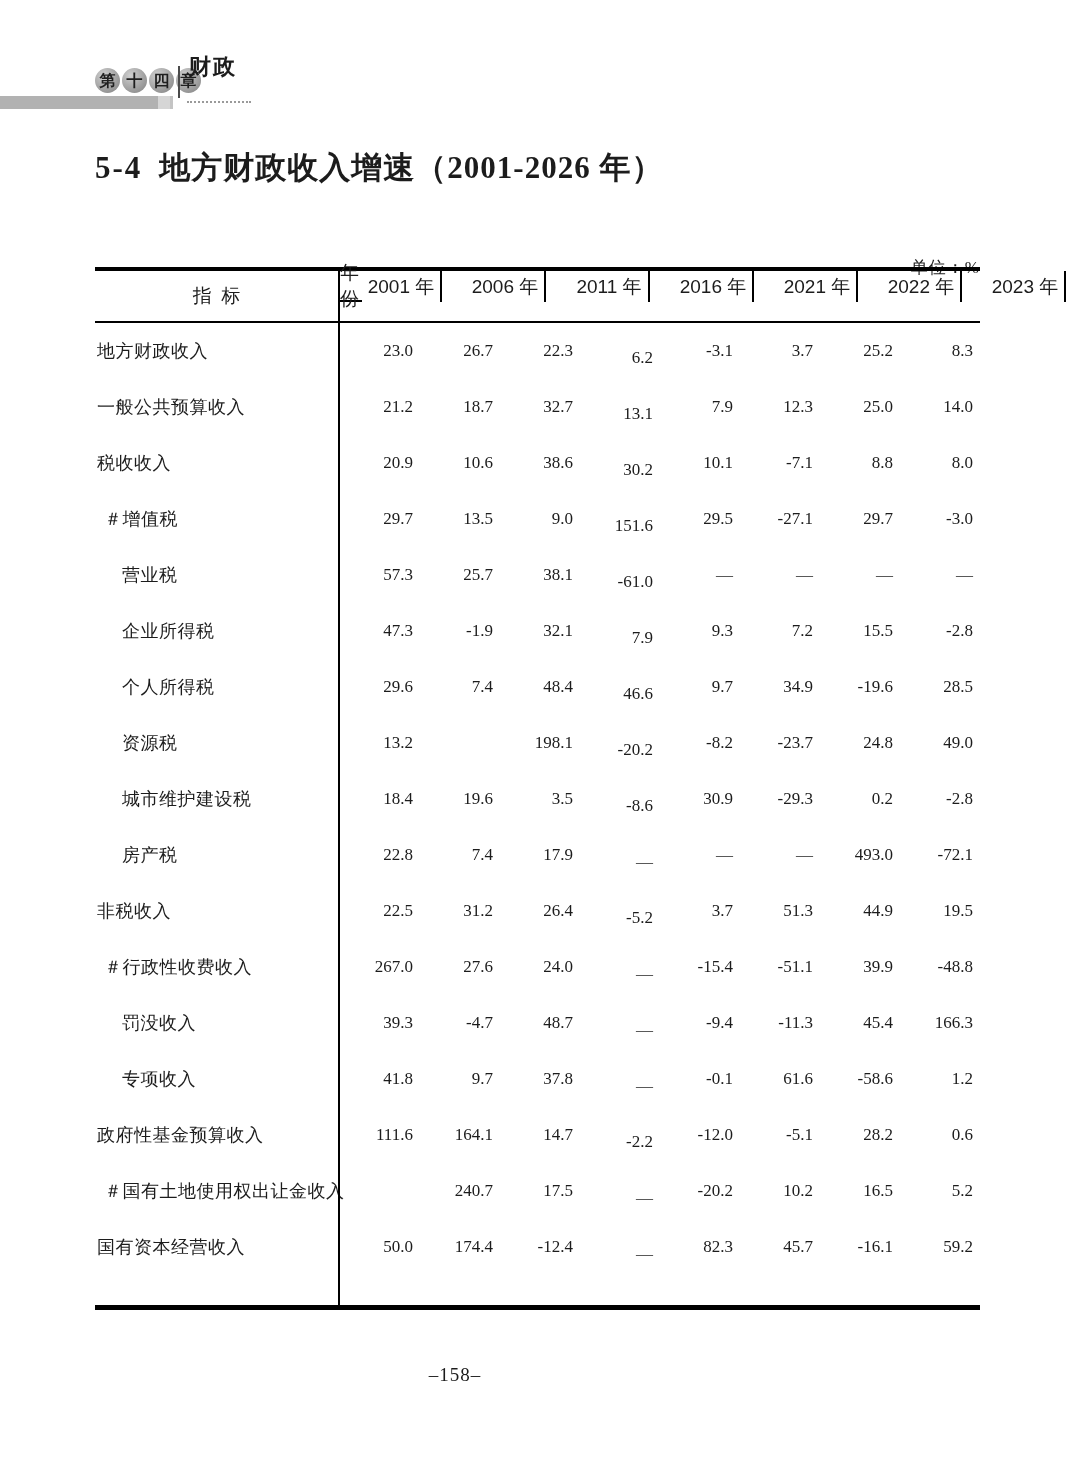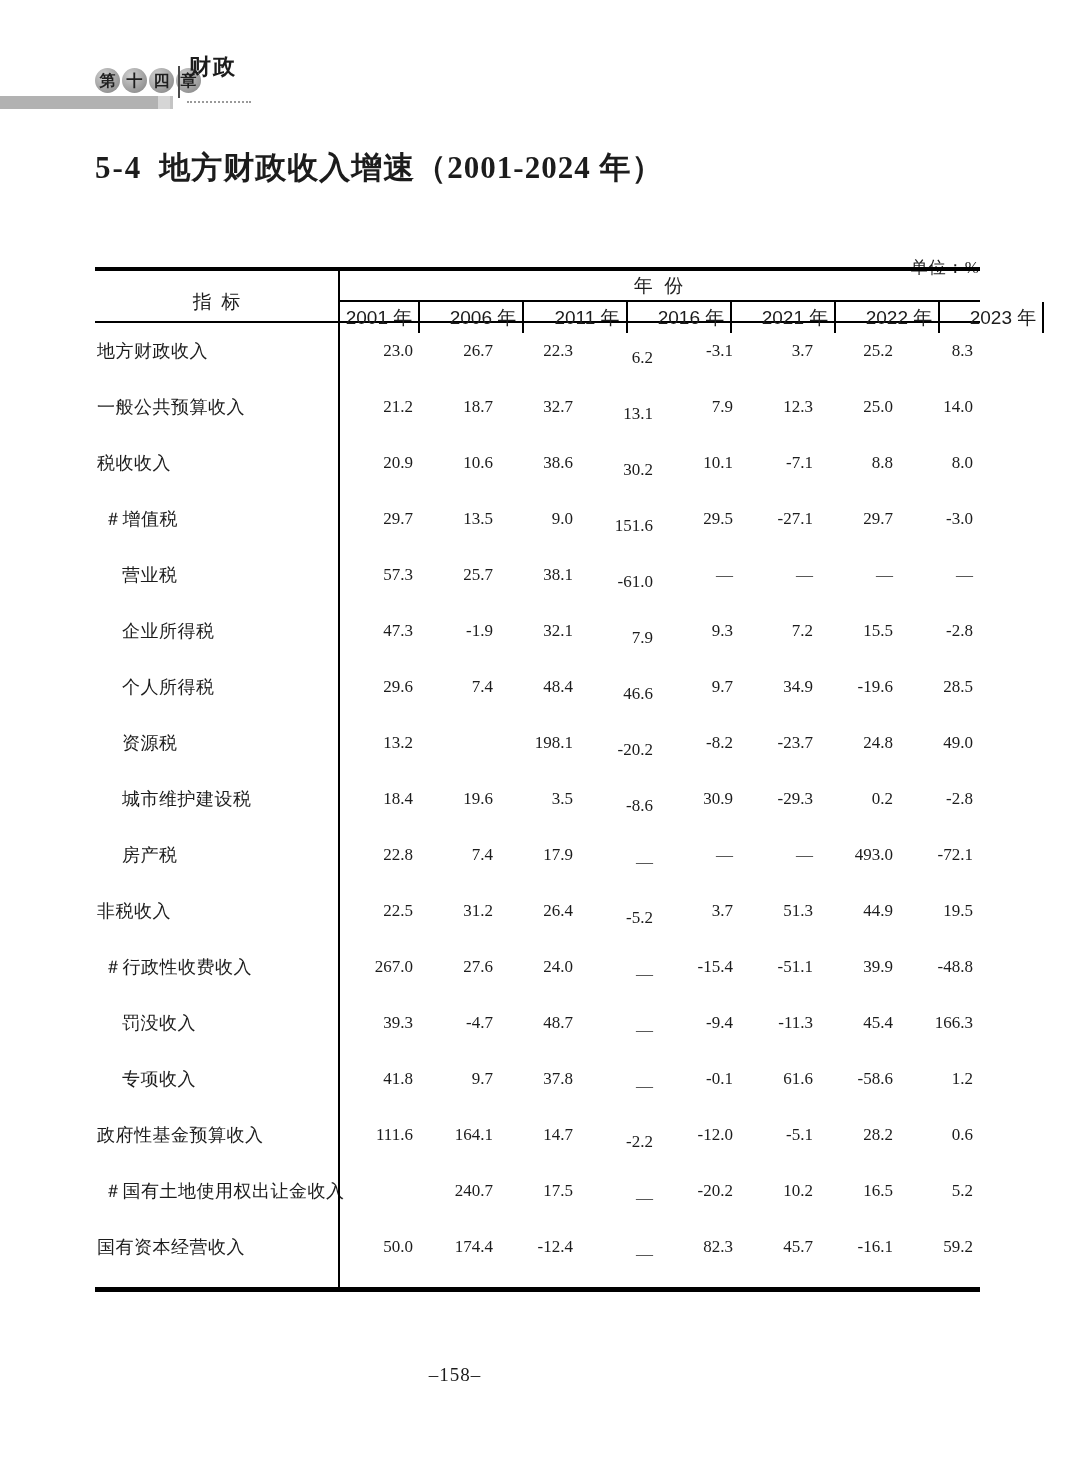--- a/index.html
+++ b/index.html
@@ -40,28 +40,28 @@
   .yb-table {
     position:absolute; left:95px; top:267px; width:885px;
     border-top:4px solid #000; border-bottom:5px solid #000;
   }
   .divider { position:absolute; left:243px; top:0; bottom:0; width:2px; background:#000; z-index:2; }
 
   .thead { display:grid; grid-template-columns:245px 640px; height:52px;
     border-bottom:2px solid #000;
     font-family:"Liberation Sans","DejaVu Sans",sans-serif; font-size:19px; }
   .h-label { display:flex; align-items:center; justify-content:center; letter-spacing:2px; }
-  .h-right { display:flex; flex-direction:column; }
+  .h-right { display:flex; }
   .h-year-group { height:31px; border-bottom:2px solid #000;
     display:flex; align-items:center; justify-content:center; letter-spacing:3px; }
   .h-years { display:grid; grid-template-columns:repeat(8,80px); height:31px;gap:24px; }
   .h-year-cell { border-right:2px solid #000; display:flex; align-items:center; justify-content:center;
     white-space:nowrap; }
 
-  .tbody { padding-bottom:12px; }
+  .tbody { padding-bottom:30px; }
   .trow { display:grid; grid-template-columns:245px repeat(8,80px); height:56px; align-items:center; }
   .tlabel { font-size:18px; white-space:nowrap; letter-spacing:0.5px; }
   .tlabel.ind0 { padding-left:2px; }
   .tlabel.ind1 { padding-left:9px; }
   .tlabel.ind2 { padding-left:27px; }
   .tcell { text-align:right; padding-right:7px; font-size:17px; }
   .tcell.shift { transform:translateY(7px); }   
   .tcell.dash { color:#3b3b3b; }
 
   .page-number { position:absolute; left:0; top:1364px; width:910px; text-align:center;
@@ -76,21 +76,21 @@
   <div class="badges">
       <span class="badge">第</span>
       <span class="badge">十</span>
       <span class="badge">四</span>
       <span class="badge">章</span>
     </div>
   <div class="banner-rule"></div>
   <div class="chapter-name">财政</div>
   <div class="chapter-underline"></div>
 
-  <h1 class="title"><span class="title-no">5-4</span><span>地方财政收入增速（2001-2024 年）</span></h1>
+  <h1 class="title"><span class="title-no">5-4</span><span>地方财政收入增速（2001-2026 年）</span></h1>
   <div class="unit-note">单位：%</div>
 
   <div class="yb-table">
     <div class="divider"></div>
     <div class="thead">
       <div class="h-label">指 标</div>
       <div class="h-right">
         <div class="h-year-group">年 份</div>
         <div class="h-years">
             <div class="h-year-cell">2001 年</div>

